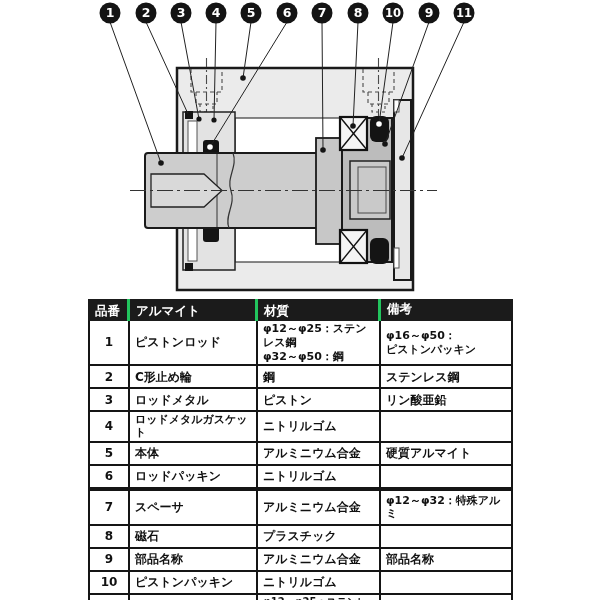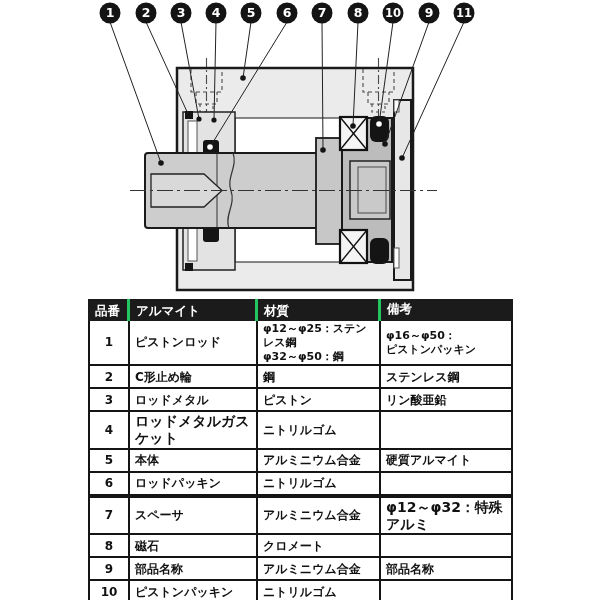--- a/index.html
+++ b/index.html
@@ -27,21 +27,21 @@
     border-right:2px solid #151515;border-bottom:2px solid #151515;
     padding:1px 5px;vertical-align:middle;white-space:pre-line;
     overflow:hidden;
   }
   table.parts td:first-child{border-left:2px solid #151515;text-align:center;}
   tr.h38 td{height:38px;} tr.h19 td{height:19px;} tr.h31 td{height:31px;} tr.h36 td{height:36px;}
   tr.sep td{border-top:2px solid #151515;}           
   tr.last td{border-bottom:5px solid #151515;}       
   td.small{font-size:11px;line-height:1.25;}
   td.xsmall{font-size:10px;line-height:1.25;}
-  td.sm2{font-size:14px;}
+  td.sm2{font-size:11px;}
 </style>
 </head>
 <body>
 
 <div class="stage">
 
   <svg class="diagram" viewBox="0 0 600 298">
 
     <g>
       <rect x="177" y="68" width="236" height="222" fill="#ebebeb" stroke="#1a1a1a" stroke-width="2.5"></rect>
@@ -241,21 +241,21 @@
         </tr>
         <tr class="h31 sep">
           <td>7</td>
           <td>スペーサ</td>
           <td>アルミニウム合金</td>
           <td class="sm2">φ12～φ32：特殊アルミ</td>
         </tr>
         <tr class="h19">
           <td>8</td>
           <td>磁石</td>
-          <td>クロメート</td>
+          <td>プラスチック</td>
           <td></td>
         </tr>
         <tr class="h19">
           <td>9</td>
           <td>部品名称</td>
           <td>アルミニウム合金</td>
           <td>部品名称</td>
         </tr>
         <tr class="h19">
           <td>10</td>

